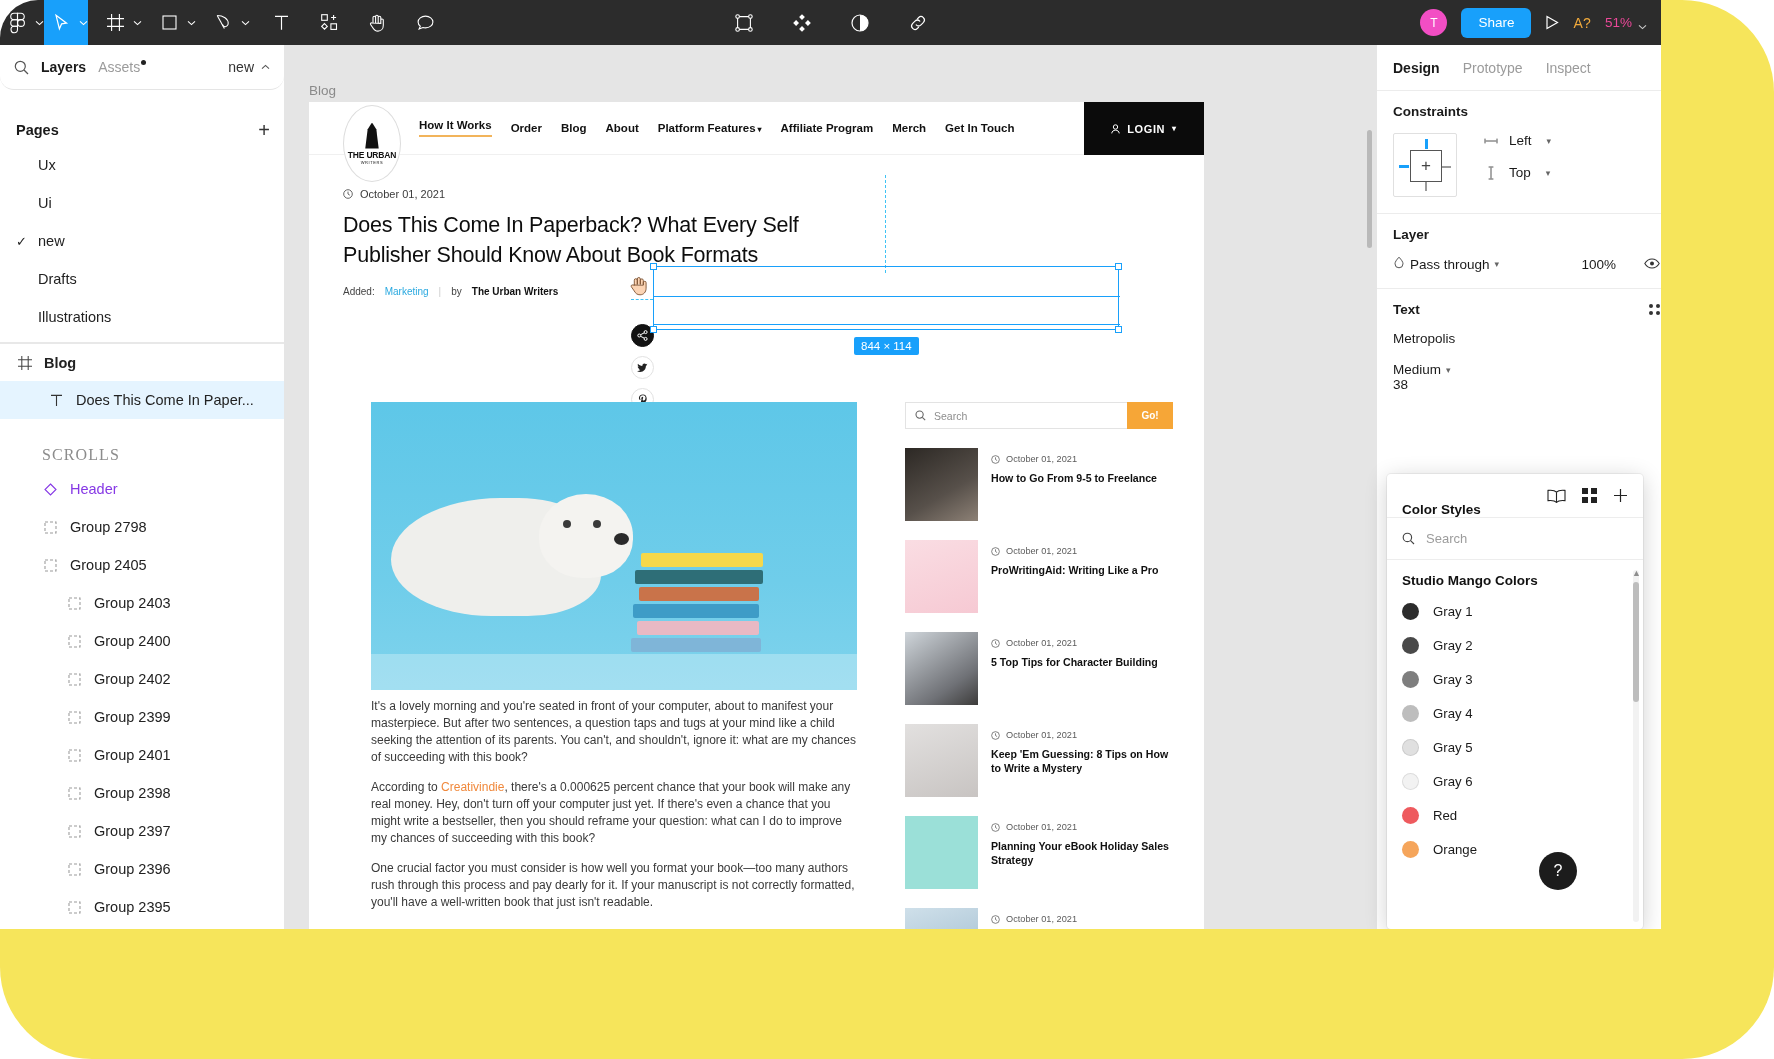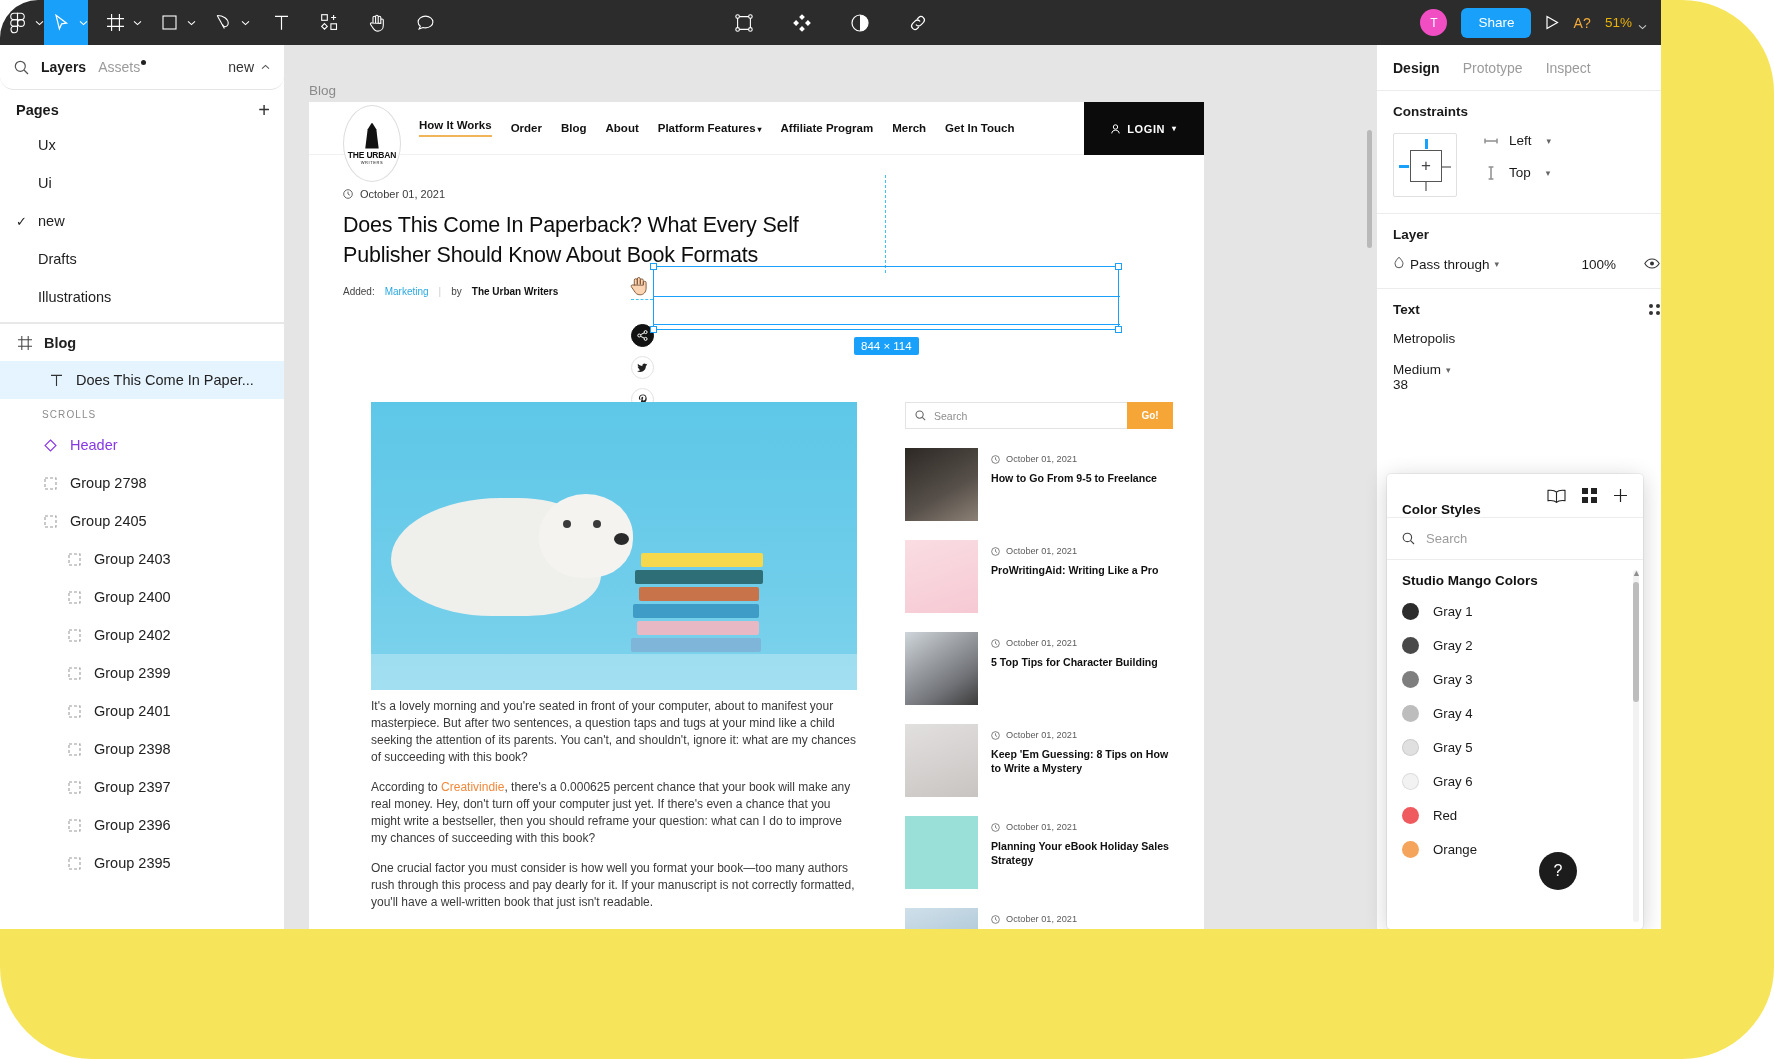--- a/index.html
+++ b/index.html
@@ -50,61 +50,61 @@
     color: #fff; font-size: 12px; display: flex; align-items: center; justify-content: center;
     font-family: "Liberation Sans", sans-serif;
   }
   #share-btn {
     background: #18A0FB; color: #fff; border: none; border-radius: 6px;
     height: 30px; padding: 0 17px; font-size: 13.5px; font-family: "Liberation Sans", sans-serif;
     cursor: pointer;
   }
   #present-btn { color: #ffffff; display: flex; align-items: center; }
   #a-badge { color: #F0A93B; font-size: 14px; letter-spacing: .2px; }
-  #zoom-level { color: #eab308; font-size: 13.5px; display: flex; align-items: flex-end; gap: 6px; }
+  #zoom-level { color: #ec4899; font-size: 13.5px; display: flex; align-items: flex-end; gap: 6px; }
 
   
   #left-panel {
     position: absolute; left: 0; top: 45px; width: 285px; height: 884px;
     background: #ffffff; border-right: 1px solid #E5E5E5;
     overflow: hidden;
   }
   #lp-header {
     height: 45px; display: flex; align-items: center; padding: 0 14px; gap: 12px;
     border-bottom: 1px solid #E5E5E5;
     border-radius: 14px;
   }
   #lp-header .srch { color: #333; display: flex; align-items: center; }
   .lp-tab { font-size: 14px; color: #9b9b9b; }
   .lp-tab.active { color: #1A1A1A; font-weight: bold; }
   .dot-badge { width: 5px; height: 5px; border-radius: 50%; background: #222; display: inline-block; vertical-align: top; margin-left: 1px; margin-top: 1px;}
   #lp-page-name { margin-left: auto; font-size: 14px; color: #333; display: flex; align-items: center; gap: 7px; }
 
   #pages-section { padding: 8px 0 6px 0; border-bottom: 1px solid #E8E8E8; }
-  #pages-head { display: flex; align-items: center; padding: 4px 14px 8px 16px; }
+  #pages-head { display: flex; align-items: center; padding: 4px 14px 8px 16px; margin-top: 20px; }
   #pages-head .ttl { font-size: 14.5px; font-weight: bold; color: #1A1A1A; }
   #pages-head .plus { margin-left: auto; color: #333; font-size: 20px; line-height: 14px; }
   .page-row {
     height: 38px; display: flex; align-items: center; font-size: 14.5px; color: #222;
     padding-left: 16px;
   }
   .page-row .chk { width: 22px; font-size: 13px; color: #222; }
   .page-row .pg-label { }
 
   .layer-row {
     height: 38px; display: flex; align-items: center; font-size: 14.5px; color: #222;
     padding-left: 16px; gap: 11px;
   }
   .layer-row.selected { background: #E5F4FF; }
   .layer-row .lyr-icon { width: 17px; display: flex; align-items: center; justify-content: center; color: #4b4b4b; }
   .layer-row.component .lyr-icon, .layer-row.component .lyr-label { color: #8638E5; }
   .layer-row.indent1 { padding-left: 48px; }
   .layer-row.indent2 { padding-left: 66px; }
   .section-label {
-    font-size: 10px; letter-spacing: 1.1px; color: #8C8C8C; padding: 10px 0 6px 42px;
+    font-size: 16px; letter-spacing: 1.1px; color: #8C8C8C; padding: 27px 0 6px 42px; font-family: Liberation Serif, serif;
   }
   #blog-frame-row { border-top: 1px solid #E8E8E8; }
 
   
   #canvas {
     position: absolute; left: 285px; top: 45px; width: 1091px; height: 884px;
     background: #E5E5E5; overflow: hidden;
   }
   #frame-label { position: absolute; left: 24px; top: 38px; font-size: 13.5px; color: #8a8a8a; }
   #artboard {

